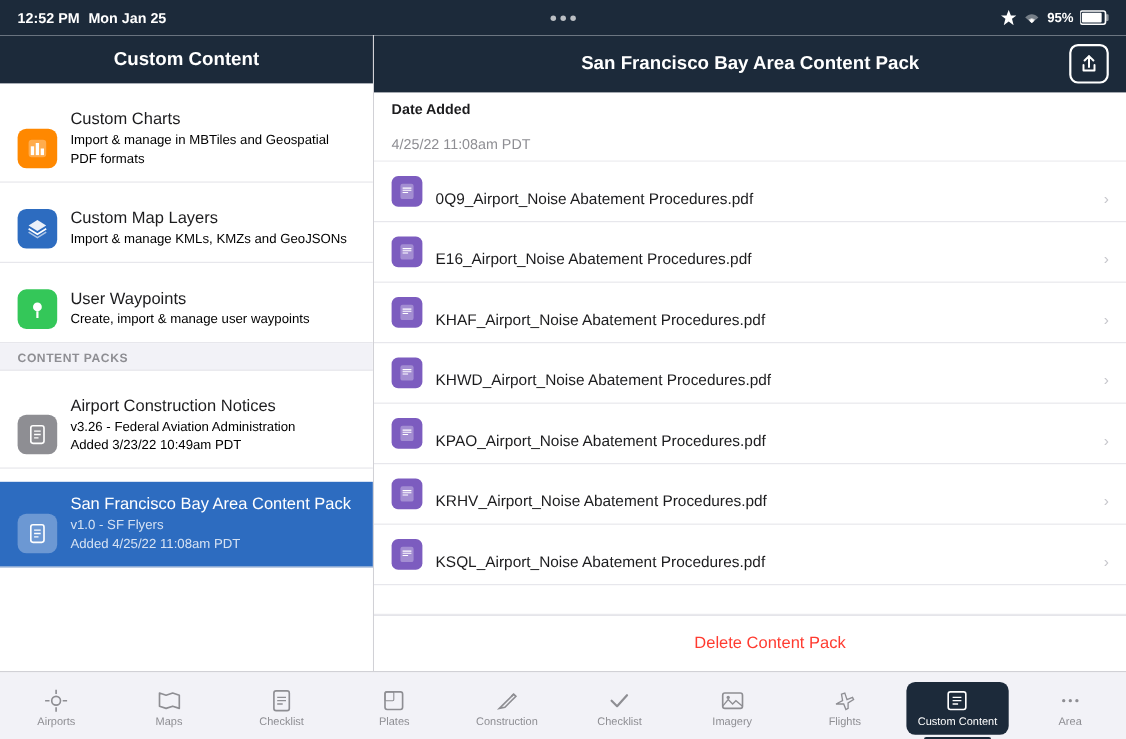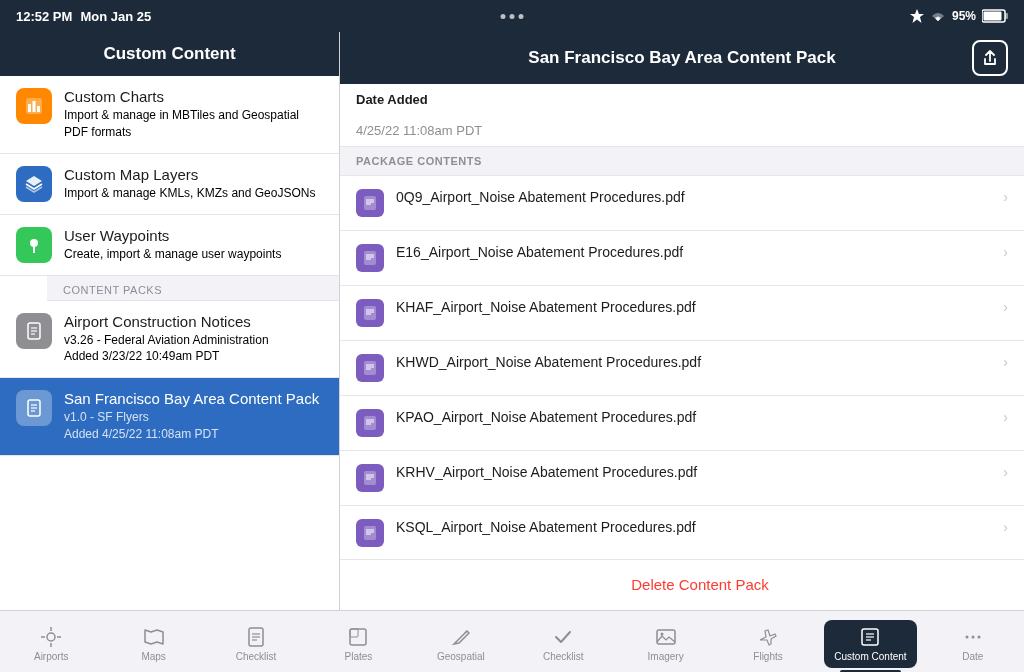--- a/index.html
+++ b/index.html
@@ -53,25 +53,26 @@
       font-size: 17px;
       font-weight: 600;
     }
     .sidebar-list {
       flex: 1;
       overflow-y: auto;
       background: white;
     }
     .sidebar-item {
       display: flex;
-      align-items: flex-start;
+      align-items: flex-end;
       padding: 12px 16px;
       border-bottom: 1px solid #e5e5ea;
       cursor: pointer;
       background: white;
+      margin-top: 12px;
     }
     .sidebar-item.selected {
       background: #2d6cc0;
       color: white;
     }
     .sidebar-icon {
       width: 36px;
       height: 36px;
       border-radius: 8px;
       display: flex;
@@ -95,27 +96,26 @@
     .sidebar-item-subtitle {
       font-size: 12px;
       color: #000000;
       margin-top: 2px;
       line-height: 1.4;
     }
     .sidebar-item.selected .sidebar-item-subtitle { color: rgba(255,255,255,0.8); }
     .section-header {
       padding: 8px 16px 4px;
       font-size: 11px;
-      font-weight: 400;
+      font-weight: 700;
       color: #8e8e93;
       text-transform: uppercase;
       letter-spacing: 0.5px;
       background: #f2f2f7;
       border-bottom: 1px solid #e5e5ea;
-      margin-left: 47px;
     }
 
     
     .right-panel {
       flex: 1;
       display: flex;
       flex-direction: column;
       background: white;
     }
     .right-header {
@@ -176,21 +176,21 @@
       border-bottom: 1px solid #e5e5ea;
     }
 
     .file-list {
       flex: 1;
       overflow-y: auto;
       background: white;
     }
     .file-item {
       display: flex;
-      align-items: flex-start;
+      align-items: flex-end;
       padding: 13px 16px;
       border-bottom: 1px solid #e5e5ea;
       cursor: pointer;
     }
     .file-icon {
       width: 28px;
       height: 28px;
       border-radius: 6px;
       display: flex;
       align-items: center;
@@ -404,23 +404,20 @@
           <path d="M8 1 L8 11 M4 5 L8 1 L12 5 M3 9 L3 14 L13 14 L13 9" stroke="white" stroke-width="1.8" fill="none" stroke-linecap="round" stroke-linejoin="round"></path>
         </svg>
       </button>
     </div>
 
     <div class="date-section">
       <div class="date-label">Date Added</div>
       <div class="date-value">4/25/22 11:08am PDT</div>
     </div>
 
-    <div class="package-header">
-      <span>PACKAGE CONTENTS</span>
-    </div>
 
     <div class="file-list">
 
       <div class="file-item">
         <div class="file-icon file-icon-purple">
           <svg width="16" height="16" viewBox="0 0 16 16">
             <rect x="2" y="1" width="12" height="14" rx="2" fill="rgba(255,255,255,0.3)"></rect>
             <line x1="4" y1="5" x2="12" y2="5" stroke="white" stroke-width="1"></line>
             <line x1="4" y1="7" x2="12" y2="7" stroke="white" stroke-width="1"></line>
             <line x1="4" y1="9" x2="9" y2="9" stroke="white" stroke-width="1"></line>
@@ -561,21 +558,21 @@
       <rect x="3" y="3" width="8" height="8" rx="1" stroke="#8e8e93" stroke-width="1" fill="none"></rect>
     </svg>
     <span class="tab-label">Plates</span>
   </div>
 
   <div class="tab-item">
     <svg class="svg-icon" viewBox="0 0 22 22">
       <path d="M4 18 L7 15 L17 5 L19 7 L9 17 Z" stroke="#8e8e93" stroke-width="1.5" fill="none"></path>
       <line x1="15" y1="7" x2="17" y2="5" stroke="#8e8e93" stroke-width="1.5"></line>
     </svg>
-    <span class="tab-label">Geospatial</span>
+    <span class="tab-label">Construction</span>
   </div>
 
   <div class="tab-item">
     <svg class="svg-icon" viewBox="0 0 22 22">
       <path d="M4 11 L9 16 L18 6" stroke="#8e8e93" stroke-width="2" fill="none" stroke-linecap="round" stroke-linejoin="round"></path>
     </svg>
     <span class="tab-label">Checklist</span>
   </div>
 
   <div class="tab-item">
@@ -605,16 +602,16 @@
       <span class="tab-label" style="color:white;font-size:10px;white-space:nowrap;">Custom Content</span>
     </div>
   </div>
 
   <div class="tab-item">
     <svg class="svg-icon" viewBox="0 0 22 22">
       <circle cx="5" cy="11" r="1.5" fill="#8e8e93"></circle>
       <circle cx="11" cy="11" r="1.5" fill="#8e8e93"></circle>
       <circle cx="17" cy="11" r="1.5" fill="#8e8e93"></circle>
     </svg>
-    <span class="tab-label">Date</span>
+    <span class="tab-label">Area</span>
   </div>
 
 </div>
 
 </body></html>

